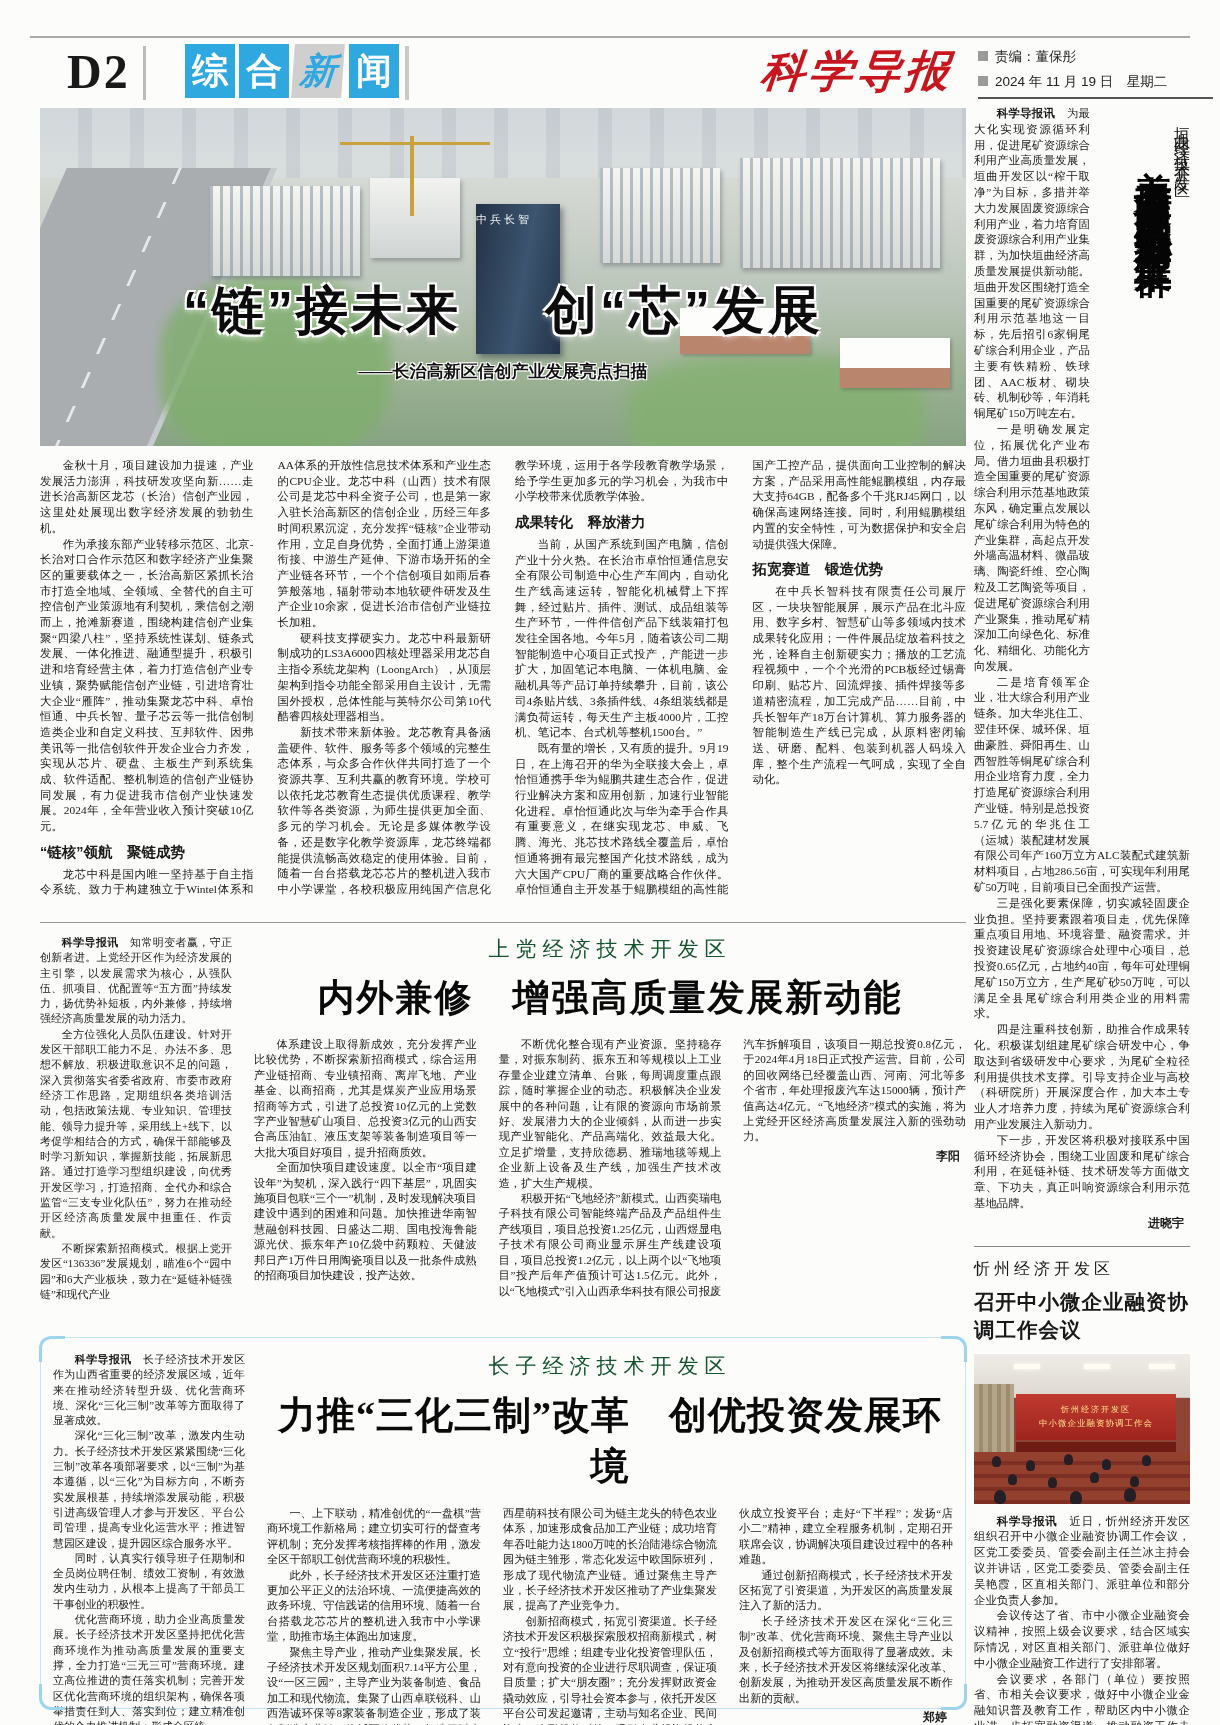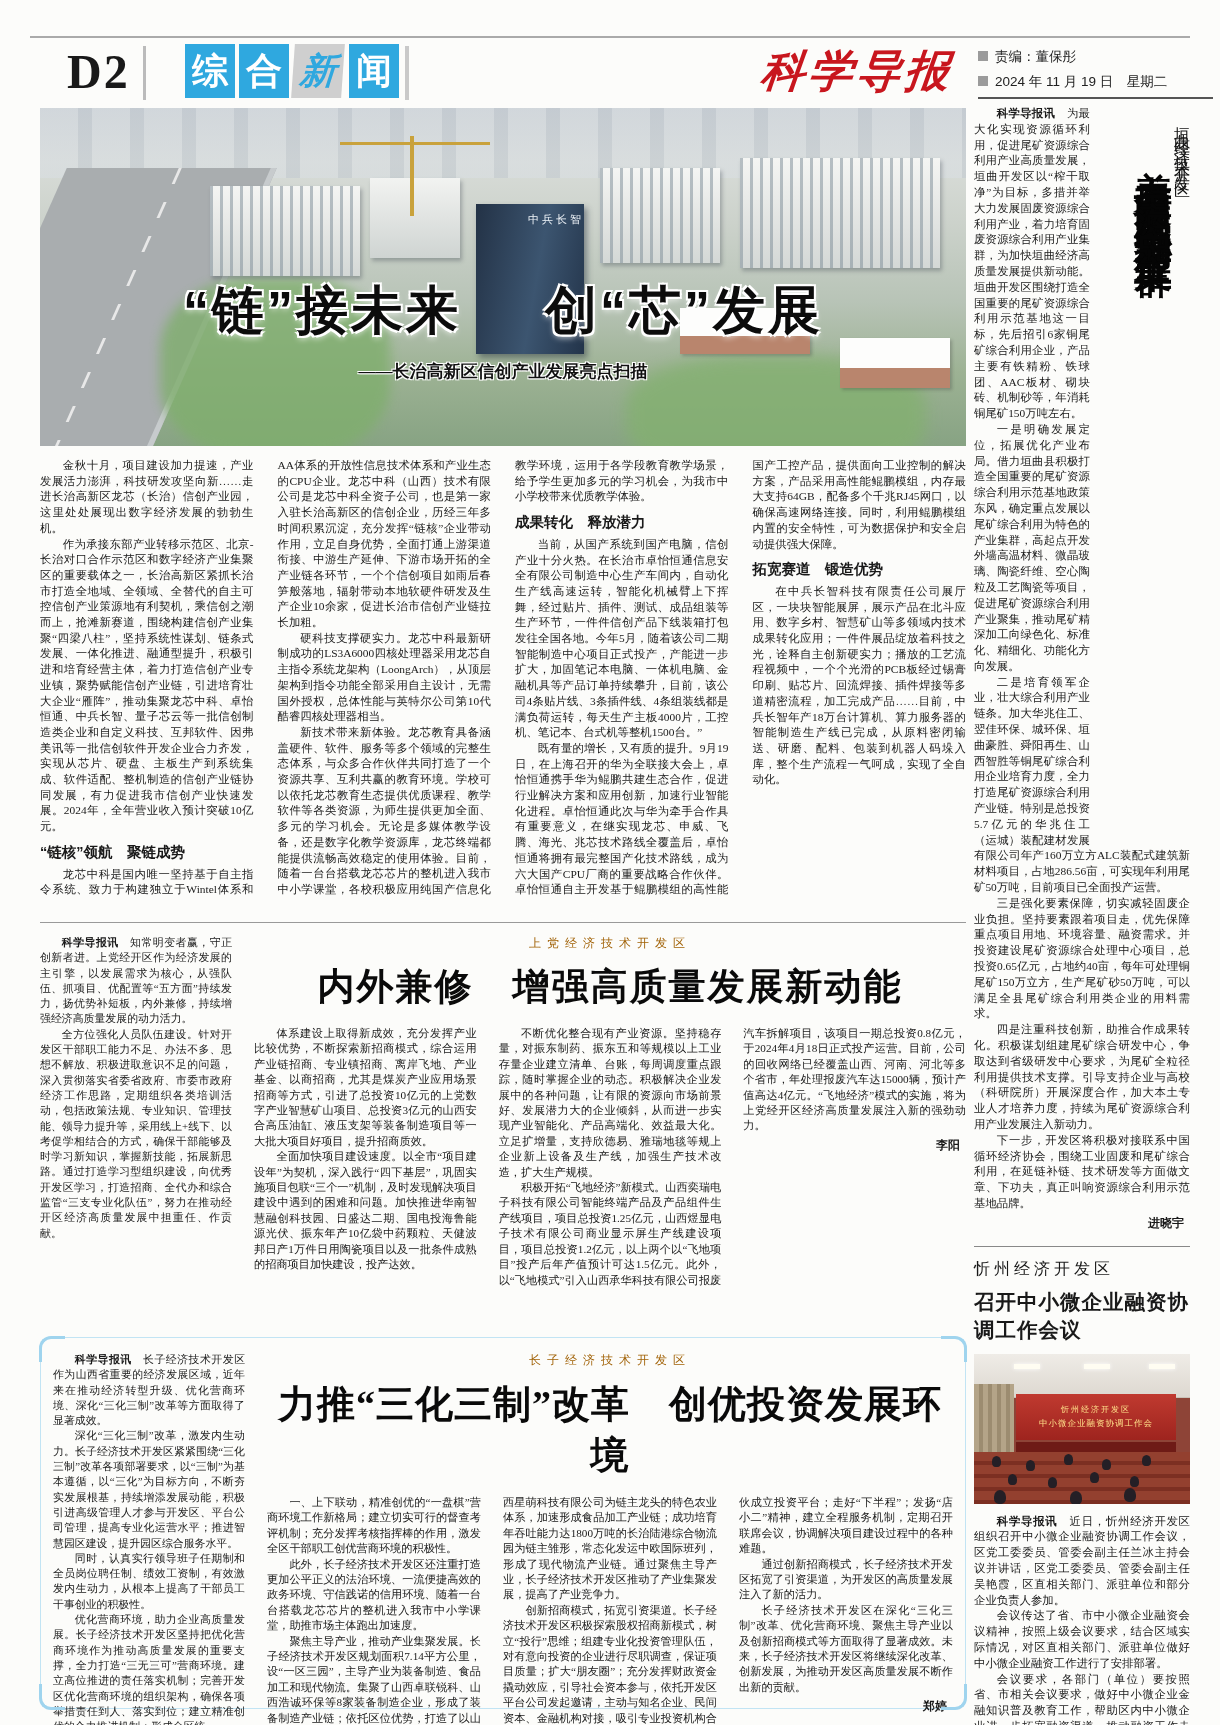--- a/index.html
+++ b/index.html
@@ -35,23 +35,23 @@
              background:repeating-linear-gradient(90deg,#d9dee2 0 38px,#c3cad1 38px 52px); opacity:.6; }
   .ph-road { position:absolute; left:-40px; top:60px; width:210px; height:300px; background:#a9adaf;
              transform:skewX(-24deg); border-right:6px solid #c7cbcd; }
   .ph-road:after { content:""; position:absolute; left:55%; top:0; bottom:0; width:3px;
              background:repeating-linear-gradient(180deg,#e8e8e8 0 16px,transparent 16px 34px); }
   .ph-green1 { position:absolute; left:120px; top:170px; width:230px; height:180px; background:#7fae6d; border-radius:40%; filter:blur(6px); opacity:.8; }
   .ph-green2 { position:absolute; right:40px; bottom:-30px; width:300px; height:120px; background:#83b070; border-radius:40%; filter:blur(8px); opacity:.8; }
   .ph-bldg { position:absolute; background:linear-gradient(180deg,#f2f3f1,#cfd4d2);
              box-shadow:2px 3px 4px rgba(60,70,80,.35); }
   .ph-bldg.win { background-image:repeating-linear-gradient(90deg,rgba(130,145,155,.55) 0 3px,transparent 3px 10px),linear-gradient(180deg,#f4f5f3,#d4d8d6); }
-  .ph-tower { position:absolute; left:436px; top:96px; width:108px; height:150px;
+  .ph-tower { position:absolute; left:436px; top:96px; width:84px; height:150px;
               background:linear-gradient(100deg,#233246 0%,#3c5570 55%,#23344a 100%);
-              box-shadow:3px 4px 6px rgba(30,40,55,.45); text-align:right; }
+              box-shadow:3px 4px 6px rgba(30,40,55,.45); text-align:left; }
   .ph-sign { margin-top:8px; color:#eef3f8; font-size:11px; letter-spacing:3px; font-family:"Liberation Sans",sans-serif; }
   .ph-crane { position:absolute; left:300px; top:28px; width:150px; height:80px; }
   .ph-crane .mast { position:absolute; left:70px; top:0; width:4px; height:80px; background:#c9a23c; }
   .ph-crane .jib { position:absolute; left:0; top:6px; width:150px; height:3px; background:#c9a23c; }
   .ph-redroof { position:absolute; background:linear-gradient(180deg,#fdfdfc 0 60%,#b9856d 60% 100%); box-shadow:2px 2px 3px rgba(60,60,60,.3); }
 
   .ph-headline { position:absolute; left:0; right:0; top:168px; display:flex; justify-content:center; gap:84px;
                  font-family:"Liberation Sans","DejaVu Sans",sans-serif; font-weight:900; font-size:52px; color:#0c0c0c; letter-spacing:3px;
                  text-shadow:-2px -2px 0 #fff,2px -2px 0 #fff,-2px 2px 0 #fff,2px 2px 0 #fff,0 3px 6px rgba(255,255,255,.8); }
   .ph-subtitle { position:absolute; left:0; right:0; top:252px; text-align:center; font-size:17px; font-weight:bold; color:#111;
@@ -65,21 +65,21 @@
   .lead-label { font-weight:bold; font-family:"Liberation Sans",sans-serif; }
   .byline { text-align:right; font-weight:bold; font-family:"Liberation Sans",sans-serif; font-size:12px; padding-right:6px; margin-top:4px; }
 
   .hdiv { border-top:1.5px solid #999; margin:12px 0; }
 
   
   .two-col-section { display:flex; gap:22px; }
   .side-col { width:192px; flex:none; font-size:10.9px; line-height:15.3px; text-align:justify; overflow:hidden; }
   .side-col p { text-indent:2em; }
   .sect-main { flex:1; min-width:0; }
-  .kicker { text-align:center; font-family:"Liberation Sans",sans-serif; font-size:12px; letter-spacing:6px; color:#a16207; }
+  .kicker { text-align:center; font-family:"Liberation Sans",sans-serif; font-size:21px; letter-spacing:6px; color:#14532d; }
   .mid-headline { text-align:center; font-family:"Liberation Sans","DejaVu Sans",sans-serif; font-weight:900;
                   font-size:37px; letter-spacing:2px; margin:10px 0 14px; color:#0a0a0a; }
   .bot-headline { text-align:center; font-family:"Liberation Serif",serif; font-weight:900;
                   font-size:38px; letter-spacing:1px; margin:10px 0 14px; color:#0a0a0a; }
   .col-flow { column-count:3; column-gap:22px; column-fill:auto; font-size:11.2px; line-height:15.4px;
               text-align:justify; overflow:hidden; }
   .mid-section { height:386px; margin-bottom:0; }
   .mid-cols { height:268px; }
   .frame { position:relative; border:1px solid #c2e4f4; border-radius:10px; padding:14px 12px 10px; margin-top:16px; height:372px; }
   .corner { position:absolute; width:26px; height:26px; border:3px solid #9fd4ee; }
@@ -184,20 +184,21 @@
       <p>在中兵长智科技有限责任公司展厅区，一块块智能展屏，展示产品在北斗应用、数字乡村、智慧矿山等多领域内技术成果转化应用；一件件展品绽放着科技之光，诠释自主创新硬实力；播放的工艺流程视频中，一个个光滑的PCB板经过锡膏印刷、贴芯片、回流焊接、插件焊接等多道精密流程，加工完成产品……目前，中兵长智年产18万台计算机、算力服务器的智能制造生产线已完成，从原料密闭输送、研磨、配料、包装到机器人码垛入库，整个生产流程一气呵成，实现了全自动化。</p>
 
     </div>
 
     <div class="hdiv"></div>
 
     <div class="two-col-section mid-section">
       <div class="side-col">
         <p><span class="lead-label">科学导报讯</span>　<span>知常明变者赢，守正创新者进。上党经开区作为经济发展的主引擎，以发展需求为核心，从强队伍、抓项目、优配置等“五方面”持续发力，扬优势补短板，内外兼修，持续增强经济高质量发展的动力活力。</span></p>
         <p>全方位强化人员队伍建设。针对开发区干部职工能力不足、办法不多、思想不解放、积极进取意识不足的问题，深入贯彻落实省委省政府、市委市政府经济工作思路，定期组织各类培训活动，包括政策法规、专业知识、管理技能、领导力提升等，采用线上+线下、以考促学相结合的方式，确保干部能够及时学习新知识，掌握新技能，拓展新思路。通过打造学习型组织建设，向优秀开发区学习，打造招商、全代办和综合监管“三支专业化队伍”，努力在推动经开区经济高质量发展中担重任、作贡献。</p>
+        <p>不断探索新招商模式。根据上党开发区“136336”发展规划，瞄准6个“园中园”和6大产业板块，致力在“延链补链强链”和现代产业</p>
       </div>
       <div class="sect-main">
         <div class="kicker">上党经济技术开发区</div>
         <div class="mid-headline">内外兼修　增强高质量发展新动能</div>
         <div class="col-flow mid-cols">
           <p>体系建设上取得新成效，充分发挥产业比较优势，不断探索新招商模式，综合运用产业链招商、专业镇招商、离岸飞地、产业基金、以商招商，尤其是煤炭产业应用场景招商等方式，引进了总投资10亿元的上党数字产业智慧矿山项目、总投资3亿元的山西安合高压油缸、液压支架等装备制造项目等一大批大项目好项目，提升招商质效。</p>
           <p>全面加快项目建设速度。以全市“项目建设年”为契机，深入践行“四下基层”，巩固实施项目包联“三个一”机制，及时发现解决项目建设中遇到的困难和问题。加快推进华南智慧融创科技园、日盛达二期、国电投海鲁能源光伏、振东年产10亿袋中药颗粒、天健波邦日产1万件日用陶瓷项目以及一批条件成熟的招商项目加快建设，投产达效。</p>
           <p>不断优化整合现有产业资源。坚持稳存量，对振东制药、振东五和等规模以上工业存量企业建立清单、台账，每周调度重点跟踪，随时掌握企业的动态。积极解决企业发展中的各种问题，让有限的资源向市场前景好、发展潜力大的企业倾斜，从而进一步实现产业智能化、产品高端化、效益最大化。立足扩增量，支持欣德易、雅瑞地毯等规上企业新上设备及生产线，加强生产技术改造，扩大生产规模。</p>
           <p>积极开拓“飞地经济”新模式。山西奕瑞电子科技有限公司智能终端产品及产品组件生产线项目，项目总投资1.25亿元，山西煜显电子技术有限公司商业显示屏生产线建设项目，项目总投资1.2亿元，以上两个以“飞地项目”投产后年产值预计可达1.5亿元。此外，以“飞地模式”引入山西承华科技有限公司报废汽车拆解项目，该项目一期总投资0.8亿元，于2024年4月18日正式投产运营。目前，公司的回收网络已经覆盖山西、河南、河北等多个省市，年处理报废汽车达15000辆，预计产值高达4亿元。“飞地经济”模式的实施，将为上党经开区经济高质量发展注入新的强劲动力。</p>
           <div class="byline">李阳</div>

